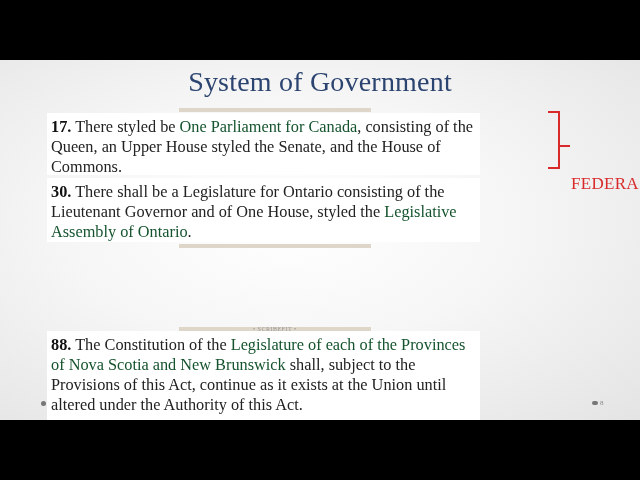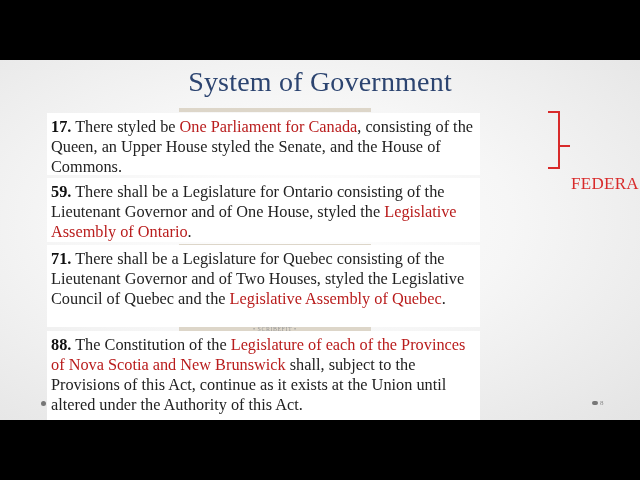--- a/index.html
+++ b/index.html
@@ -22,21 +22,21 @@
     }
     .accent-bar {
       position: absolute; left: 179px; width: 192px; height: 4px; background: #ddd6c9;
     }
     .clause {
       position: absolute; left: 47px; width: 433px; background: #ffffff;
       font-size: 16.3px; line-height: 20px; color: #222;
       padding: 4px 0 4px 4px; box-sizing: border-box;
     }
     .clause .num { font-weight: bold; color: #111; }
-    .clause .red { color: #b91c1c; text-align: right; }
+    .clause .red { color: #14532d; text-align: right; }
     .federal {
       position: absolute; left: 548px; top: 51px;
       width: 12px; height: 58px;
       border-top: 2px solid #d82a2a; border-right: 2px solid #d82a2a; border-bottom: 2px solid #d82a2a;
       box-sizing: border-box;
     }
     .federal-tick {
       position: absolute; left: 560px; top: 85px; width: 10px; height: 2px; background: #d82a2a;
     }
     .federal-label {
@@ -66,26 +66,23 @@
   <div class="accent-bar" style="top:48px"></div>
   <div class="accent-bar" style="top:118px"></div>
   <div class="accent-bar" style="top:184px"></div>
   <div class="accent-bar" style="top:267px"></div>
 
   <div class="clause" style="top:53px;height:62px">
     <span class="num">17.</span><span> There styled be </span><span class="red">One Parliament for Canada</span><span>, consisting of the Queen, an Upper House styled the Senate, and the House of Commons.</span>
   </div>
 
   <div class="clause" style="top:118px;height:64px">
-    <span class="num">59.</span><span> There shall be a Legislature for Ontario consisting of the Lieutenant Governor and of One House, styled the </span><span class="red">Legislative Assembly of Ontario</span><span>.</span>
+    <span class="num">30.</span><span> There shall be a Legislature for Ontario consisting of the Lieutenant Governor and of One House, styled the </span><span class="red">Legislative Assembly of Ontario</span><span>.</span>
   </div>
 
-  <div class="clause" style="top:185px;height:82px">
-    <span class="num">71.</span><span> There shall be a Legislature for Quebec consisting of the Lieutenant Governor and of Two Houses, styled the Legislative Council of Quebec and the </span><span class="red">Legislative Assembly of Quebec</span><span>.</span>
-  </div>
 
   <div class="faint-label">• SCRIBEFIT •</div>
 
   <div class="clause" style="top:271px;height:104px">
     <span class="num">88.</span><span> The Constitution of the </span><span class="red">Legislature of each of the Provinces of Nova Scotia and New Brunswick</span><span> shall, subject to the Provisions of this Act, continue as it exists at the Union until altered under the Authority of this Act.</span>
   </div>
 
   <div class="federal"></div>
   <div class="federal-tick"></div>
   <div class="federal-label">FEDERA</div>

